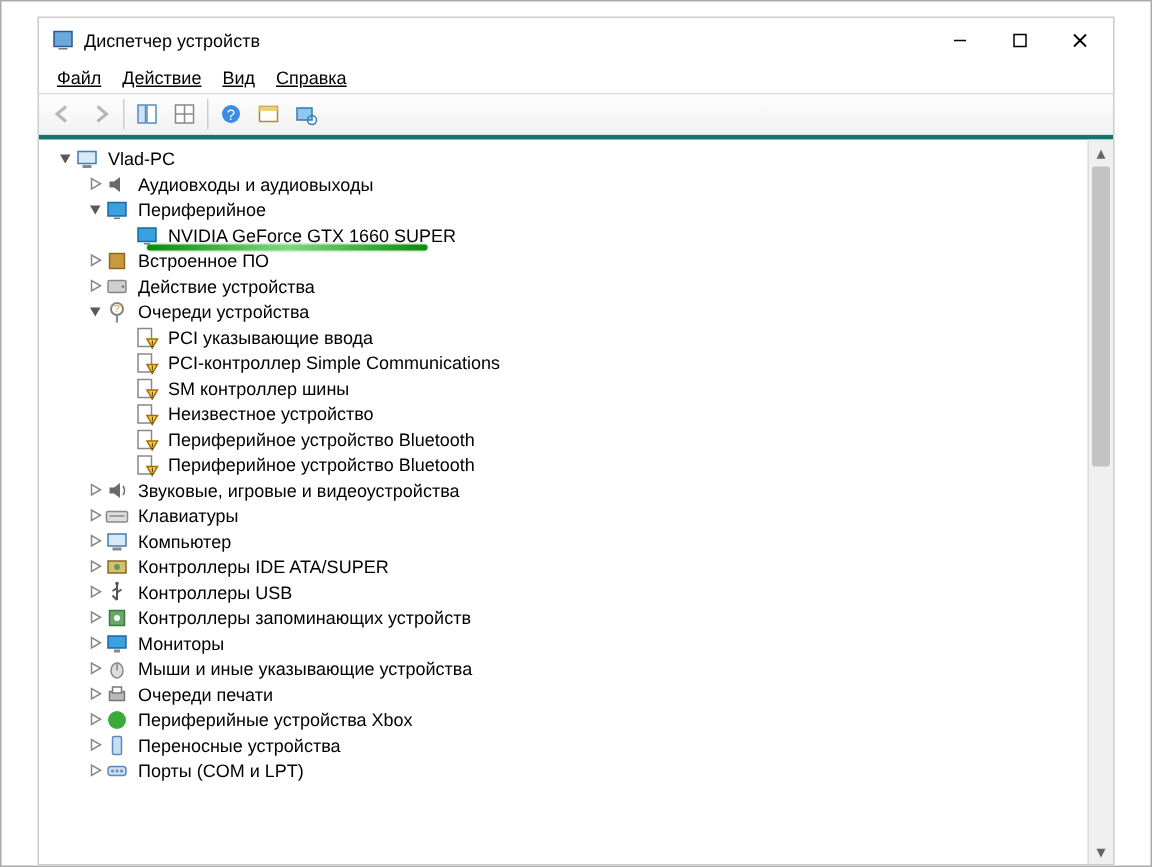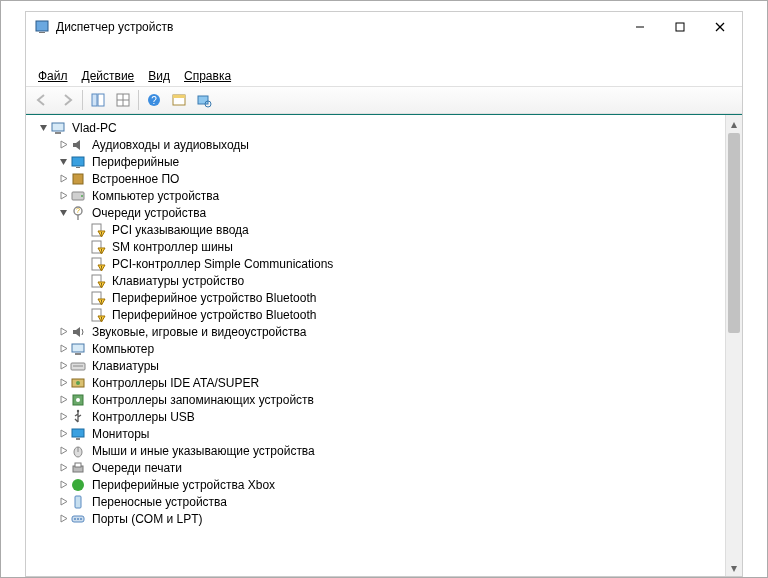--- a/index.html
+++ b/index.html
@@ -47,21 +47,20 @@
     display: flex; align-items: center; justify-content: center;
     color: #333;
   }
   .winbtn svg { width: 10px; height: 10px; }
   .menubar {
     height: 20px;
     display: flex;
     align-items: center;
     padding: 0 6px;
     gap: 2px;
-    margin-top: 24px;
   }
   .menu-item {
     padding: 1px 6px;
     font-size: 12px;
     color: #000;
   }
   .menu-item u { text-decoration: underline; }
   .toolbar {
     height: 28px;
     border-top: 1px solid #e0e0e0;
@@ -75,21 +74,21 @@
   .tbtn {
     width: 24px; height: 24px;
     display: flex; align-items: center; justify-content: center;
     border: 1px solid transparent;
     border-radius: 2px;
   }
   .tbtn.disabled { opacity: 0.4; }
   .tsep { width: 1px; height: 20px; background: #ccc; margin: 0 2px; }
   .content-wrap {
     flex: 1;
-    border-top: 1px solid #0f766e;
+    border-top: 3px solid #0f766e;
     display: flex;
     position: relative;
     overflow: hidden;
   }
   .tree {
     flex: 1;
     overflow: hidden;
     padding: 4px 0 0 4px;
     position: relative;
   }
@@ -278,23 +277,33 @@
               <svg viewBox="0 0 9 9">
                 <path d="M1 2 L8 2 L4.5 8 Z" fill="#595959"></path>
               </svg>
             </span>
         <span class="dev-icon">
               <svg viewBox="0 0 16 16">
                 <rect x="2" y="3" width="12" height="9" fill="#3aa0e0" stroke="#1a6aa0"></rect>
                 <rect x="6" y="13" width="4" height="1" fill="#777"></rect>
               </svg>
             </span>
-        <span class="node-label">Периферийные</span>
-      </div>
-
+        <span class="node-label">Периферийное</span>
+      </div>
+
+      <div class="node ind2 highlighted-item">
+        <span class="expander"></span>
+        <span class="dev-icon">
+              <svg viewBox="0 0 16 16">
+                <rect x="2" y="3" width="12" height="9" fill="#3aa0e0" stroke="#1a6aa0"></rect>
+                <rect x="6" y="13" width="4" height="1" fill="#777"></rect>
+              </svg>
+            </span>
+        <span class="node-label">NVIDIA GeForce GTX 1660 SUPER</span>
+      </div>
 
       <div class="node ind1">
         <span class="expander">
               <svg viewBox="0 0 9 9">
                 <path d="M2 1 L2 8 L8 4.5 Z" fill="none" stroke="#888"></path>
               </svg>
             </span>
         <span class="dev-icon">
               <svg viewBox="0 0 16 16">
                 <rect x="3" y="3" width="10" height="10" fill="#c89a40" stroke="#8a6a20"></rect>
@@ -308,21 +317,21 @@
               <svg viewBox="0 0 9 9">
                 <path d="M2 1 L2 8 L8 4.5 Z" fill="none" stroke="#888"></path>
               </svg>
             </span>
         <span class="dev-icon">
               <svg viewBox="0 0 16 16">
                 <rect x="2" y="4" width="12" height="8" rx="1" fill="#d0d0d0" stroke="#888"></rect>
                 <circle cx="12" cy="8" r="1" fill="#5a5"></circle>
               </svg>
             </span>
-        <span class="node-label">Компьютер устройства</span>
+        <span class="node-label">Действие устройства</span>
       </div>
 
       <div class="node ind1">
         <span class="expander">
               <svg viewBox="0 0 9 9">
                 <path d="M1 2 L8 2 L4.5 8 Z" fill="#595959"></path>
               </svg>
             </span>
         <span class="dev-icon">
               <svg viewBox="0 0 16 16">
@@ -348,45 +357,45 @@
 
       <div class="node ind2">
         <span class="expander"></span>
         <span class="dev-icon">
               <svg viewBox="0 0 16 16">
                 <rect x="2" y="2" width="9" height="12" fill="#fff" stroke="#888"></rect>
                 <path d="M8 9 L15 9 L11.5 15 Z" fill="#ffd040" stroke="#a07000"></path>
                 <text x="11.5" y="14" font-size="6" text-anchor="middle">!</text>
               </svg>
             </span>
-        <span class="node-label">SM контроллер шины</span>
+        <span class="node-label">PCI-контроллер Simple Communications</span>
       </div>
 
       <div class="node ind2">
         <span class="expander"></span>
         <span class="dev-icon">
               <svg viewBox="0 0 16 16">
                 <rect x="2" y="2" width="9" height="12" fill="#fff" stroke="#888"></rect>
                 <path d="M8 9 L15 9 L11.5 15 Z" fill="#ffd040" stroke="#a07000"></path>
                 <text x="11.5" y="14" font-size="6" text-anchor="middle">!</text>
               </svg>
             </span>
-        <span class="node-label">PCI-контроллер Simple Communications</span>
+        <span class="node-label">SM контроллер шины</span>
       </div>
 
       <div class="node ind2">
         <span class="expander"></span>
         <span class="dev-icon">
               <svg viewBox="0 0 16 16">
                 <rect x="2" y="2" width="9" height="12" fill="#fff" stroke="#888"></rect>
                 <path d="M8 9 L15 9 L11.5 15 Z" fill="#ffd040" stroke="#a07000"></path>
                 <text x="11.5" y="14" font-size="6" text-anchor="middle">!</text>
               </svg>
             </span>
-        <span class="node-label">Клавиатуры устройство</span>
+        <span class="node-label">Неизвестное устройство</span>
       </div>
 
       <div class="node ind2">
         <span class="expander"></span>
         <span class="dev-icon">
               <svg viewBox="0 0 16 16">
                 <rect x="2" y="2" width="9" height="12" fill="#fff" stroke="#888"></rect>
                 <path d="M8 9 L15 9 L11.5 15 Z" fill="#ffd040" stroke="#a07000"></path>
                 <text x="11.5" y="14" font-size="6" text-anchor="middle">!</text>
               </svg>
@@ -422,85 +431,85 @@
       </div>
 
       <div class="node ind1">
         <span class="expander">
               <svg viewBox="0 0 9 9">
                 <path d="M2 1 L2 8 L8 4.5 Z" fill="none" stroke="#888"></path>
               </svg>
             </span>
         <span class="dev-icon">
               <svg viewBox="0 0 16 16">
+                <rect x="1" y="5" width="14" height="7" rx="1" fill="#ddd" stroke="#888"></rect>
+                <line x1="3" y1="8" x2="13" y2="8" stroke="#888"></line>
+              </svg>
+            </span>
+        <span class="node-label">Клавиатуры</span>
+      </div>
+
+      <div class="node ind1">
+        <span class="expander">
+              <svg viewBox="0 0 9 9">
+                <path d="M2 1 L2 8 L8 4.5 Z" fill="none" stroke="#888"></path>
+              </svg>
+            </span>
+        <span class="dev-icon">
+              <svg viewBox="0 0 16 16">
                 <rect x="2" y="3" width="12" height="8" fill="#d7eaf7" stroke="#4a7aaa"></rect>
                 <rect x="5" y="12" width="6" height="2" fill="#888"></rect>
               </svg>
             </span>
         <span class="node-label">Компьютер</span>
       </div>
 
       <div class="node ind1">
         <span class="expander">
               <svg viewBox="0 0 9 9">
                 <path d="M2 1 L2 8 L8 4.5 Z" fill="none" stroke="#888"></path>
               </svg>
             </span>
         <span class="dev-icon">
               <svg viewBox="0 0 16 16">
-                <rect x="1" y="5" width="14" height="7" rx="1" fill="#ddd" stroke="#888"></rect>
-                <line x1="3" y1="8" x2="13" y2="8" stroke="#888"></line>
-              </svg>
-            </span>
-        <span class="node-label">Клавиатуры</span>
-      </div>
-
-      <div class="node ind1">
-        <span class="expander">
-              <svg viewBox="0 0 9 9">
-                <path d="M2 1 L2 8 L8 4.5 Z" fill="none" stroke="#888"></path>
-              </svg>
-            </span>
-        <span class="dev-icon">
-              <svg viewBox="0 0 16 16">
                 <rect x="2" y="4" width="12" height="8" fill="#d9c070" stroke="#8a6a20"></rect>
                 <circle cx="8" cy="8" r="2" fill="#5aa050"></circle>
               </svg>
             </span>
         <span class="node-label">Контроллеры IDE ATA/SUPER</span>
       </div>
 
       <div class="node ind1">
         <span class="expander">
               <svg viewBox="0 0 9 9">
                 <path d="M2 1 L2 8 L8 4.5 Z" fill="none" stroke="#888"></path>
               </svg>
             </span>
         <span class="dev-icon">
               <svg viewBox="0 0 16 16">
+                <path d="M8 2 L8 13 M8 13 L5 10 M8 8 L11 6 M8 5 L5 7" fill="none" stroke="#555" stroke-width="1.3"></path>
+                <circle cx="8" cy="2" r="1.2" fill="#555"></circle>
+              </svg>
+            </span>
+        <span class="node-label">Контроллеры USB</span>
+      </div>
+
+      <div class="node ind1">
+        <span class="expander">
+              <svg viewBox="0 0 9 9">
+                <path d="M2 1 L2 8 L8 4.5 Z" fill="none" stroke="#888"></path>
+              </svg>
+            </span>
+        <span class="dev-icon">
+              <svg viewBox="0 0 16 16">
                 <rect x="3" y="3" width="10" height="10" fill="#6aa86a" stroke="#3a7a3a"></rect>
                 <circle cx="8" cy="8" r="2" fill="#fff"></circle>
               </svg>
             </span>
         <span class="node-label">Контроллеры запоминающих устройств</span>
-      </div>
-
-      <div class="node ind1">
-        <span class="expander">
-              <svg viewBox="0 0 9 9">
-                <path d="M2 1 L2 8 L8 4.5 Z" fill="none" stroke="#888"></path>
-              </svg>
-            </span>
-        <span class="dev-icon">
-              <svg viewBox="0 0 16 16">
-                <path d="M8 2 L8 13 M8 13 L5 10 M8 8 L11 6 M8 5 L5 7" fill="none" stroke="#555" stroke-width="1.3"></path>
-                <circle cx="8" cy="2" r="1.2" fill="#555"></circle>
-              </svg>
-            </span>
-        <span class="node-label">Контроллеры USB</span>
       </div>
 
       <div class="node ind1">
         <span class="expander">
               <svg viewBox="0 0 9 9">
                 <path d="M2 1 L2 8 L8 4.5 Z" fill="none" stroke="#888"></path>
               </svg>
             </span>
         <span class="dev-icon">
               <svg viewBox="0 0 16 16">

